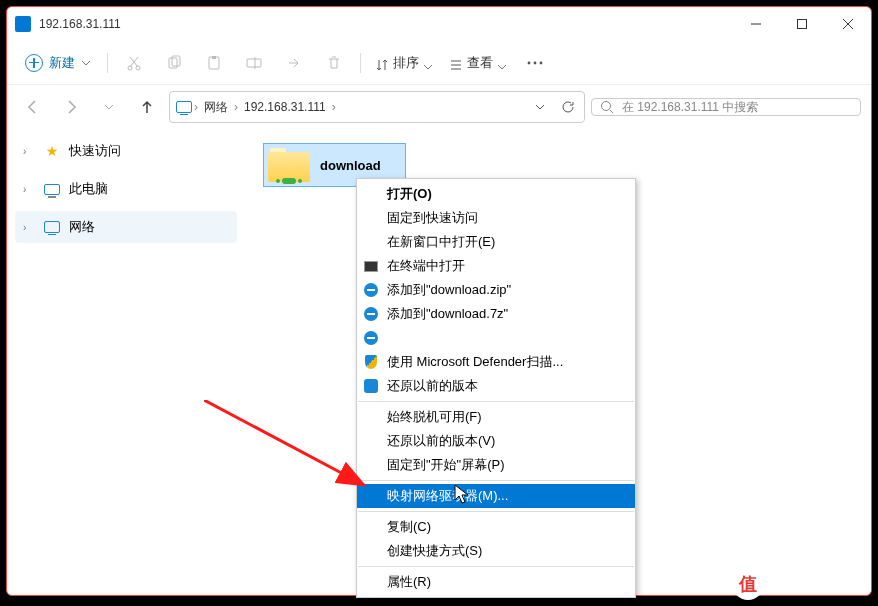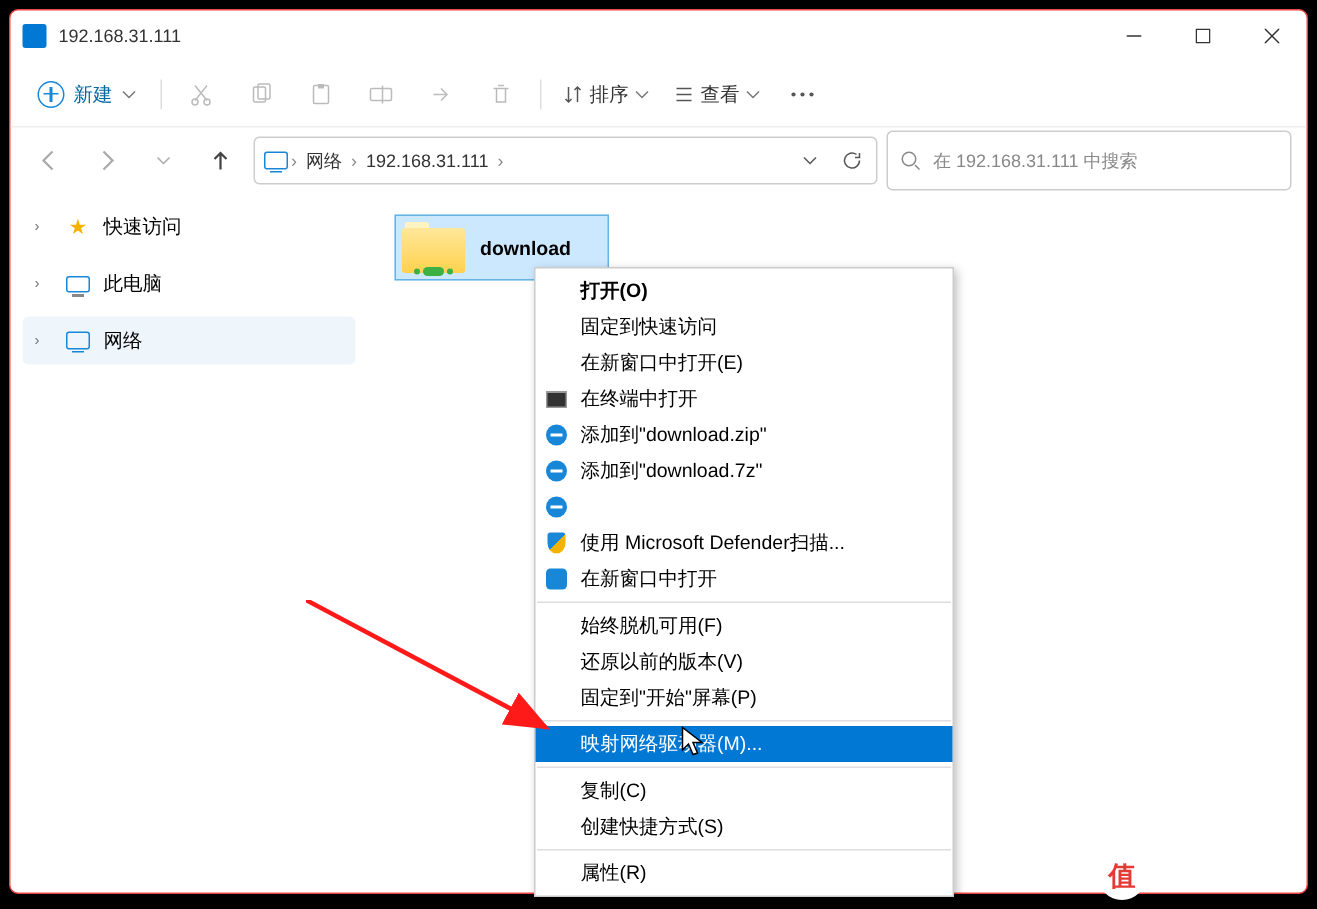--- a/index.html
+++ b/index.html
@@ -13,36 +13,36 @@
 .titlebar .winctrl { margin-left: auto; display: flex; }
 .titlebar .winctrl div { width: 46px; height: 34px; display: flex; align-items: center; justify-content: center; }
 .titlebar .winctrl svg { width: 10px; height: 10px; }
 
 
 .toolbar { height: 44px; display: flex; align-items: center; padding: 0 10px; gap: 4px; border-bottom: 1px solid #eee; }
 .toolbar .newbtn { display: flex; align-items: center; gap: 6px; padding: 4px 8px; font-size: 13px; color: #0369a1; border-radius: 4px; }
 .toolbar .iconbtn { width: 36px; height: 32px; display: flex; align-items: center; justify-content: center; color: #5a5a5a; }
 .toolbar .iconbtn.dis { color: #bbb; }
 .toolbar .sep { width: 1px; height: 20px; background: #ddd; margin: 0 4px; }
-.toolbar .txtbtn { display: flex; align-items: center; gap: 4px; font-size: 13px; color: #333; padding: 4px 6px; }
+.toolbar .txtbtn { display: flex; align-items: flex-end; gap: 4px; font-size: 13px; color: #333; padding: 4px 6px; }
 .toolbar .plus-circle { width: 18px; height: 18px; border: 1.5px solid #1987d8; border-radius: 50%; position: relative; }
 .toolbar .plus-circle::before, .toolbar .plus-circle::after { content: ""; position: absolute; background: #1987d8; }
 .toolbar .plus-circle::before { left: 3px; right: 3px; top: 7px; height: 1.5px; }
 .toolbar .plus-circle::after { top: 3px; bottom: 3px; left: 7px; width: 1.5px; }
 
 
 .addrrow { height: 44px; display: flex; align-items: center; padding: 6px 10px; gap: 6px; }
 .navbtn { width: 32px; height: 32px; display: flex; align-items: center; justify-content: center; color: #aaa; }
 .navbtn.on { color: #444; }
 .addrbar { flex: 1; height: 32px; border: 1px solid #ccc; border-radius: 4px; display: flex; align-items: center; padding: 0 2px 0 6px; gap: 2px; font-size: 12px; color: #333; }
 .addrbar .crumb { padding: 2px 4px; }
 .addrbar .sep2 { color: #888; }
 .addrbar .refresh { margin-left: auto; display: flex; gap: 0; }
 .addrbar .refresh div { width: 28px; height: 28px; display: flex; align-items: center; justify-content: center; }
-.searchbar { width: 270px; height: 40px; border: 1px solid #ccc; border-radius: 4px; display: flex; align-items: center; padding: 0 8px; gap: 8px; font-size: 12px; color: #888; }
+.searchbar { width: 270px; height: 18px; border: 1px solid #ccc; border-radius: 4px; display: flex; align-items: center; padding: 0 8px; gap: 8px; font-size: 12px; color: #888; }
 .monicon { width: 16px; height: 12px; border: 1.5px solid #1987d8; border-radius: 2px; position: relative; }
 .monicon::after { content: ""; position: absolute; left: 3px; right: 3px; bottom: -3px; height: 1.5px; background: #1987d8; }
 
 
 .body { display: flex; height: calc(100% - 34px - 44px - 44px - 28px); }
 .sidebar { width: 238px; padding: 6px 8px; }
 .tree-item { display: flex; align-items: center; height: 32px; font-size: 13px; gap: 8px; padding-left: 8px; border-radius: 4px; }
 .tree-item.sel { background: #eef5fb; }
 .tree-item .chev { width: 12px; color: #777; font-size: 10px; }
 .tree-item .ic { width: 18px; display: flex; align-items: center; justify-content: center; }
@@ -317,21 +317,21 @@
   <div class="mi">
       <span class="mic">
         <span class="shield"></span>
       </span>
       <span>使用 Microsoft Defender扫描...</span>
     </div>
   <div class="mi">
       <span class="mic">
         <span class="cloud"></span>
       </span>
-      <span>在新窗口中打开</span>
+      <span>还原以前的版本</span>
     </div>
   <div class="msep"></div>
   <div class="mi">
       <span>始终脱机可用(F)</span>
     </div>
   <div class="mi">
       <span>还原以前的版本(V)</span>
     </div>
   <div class="mi">
       <span>固定到"开始"屏幕(P)</span>

